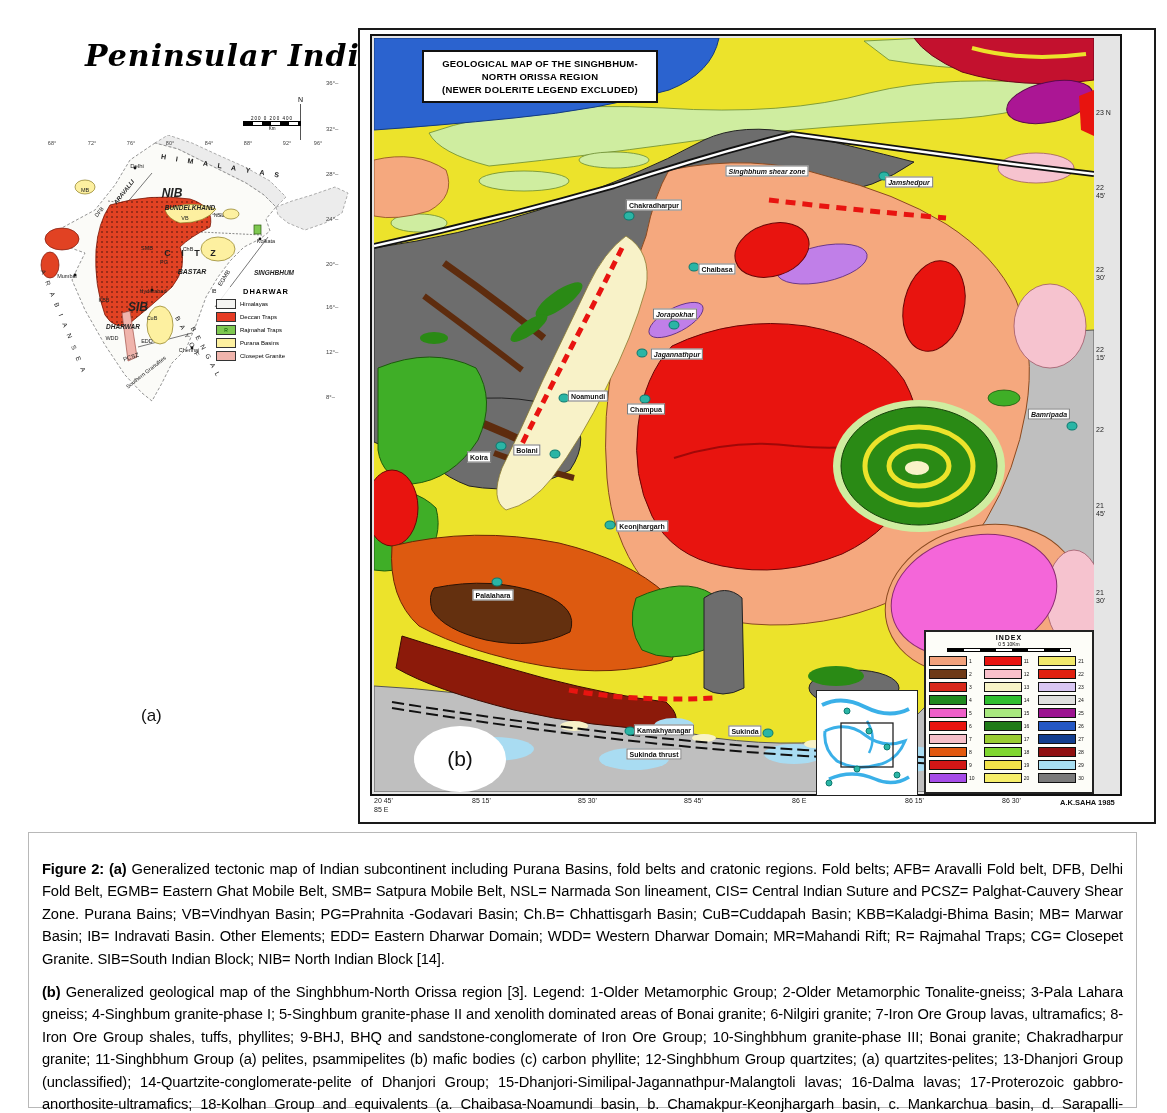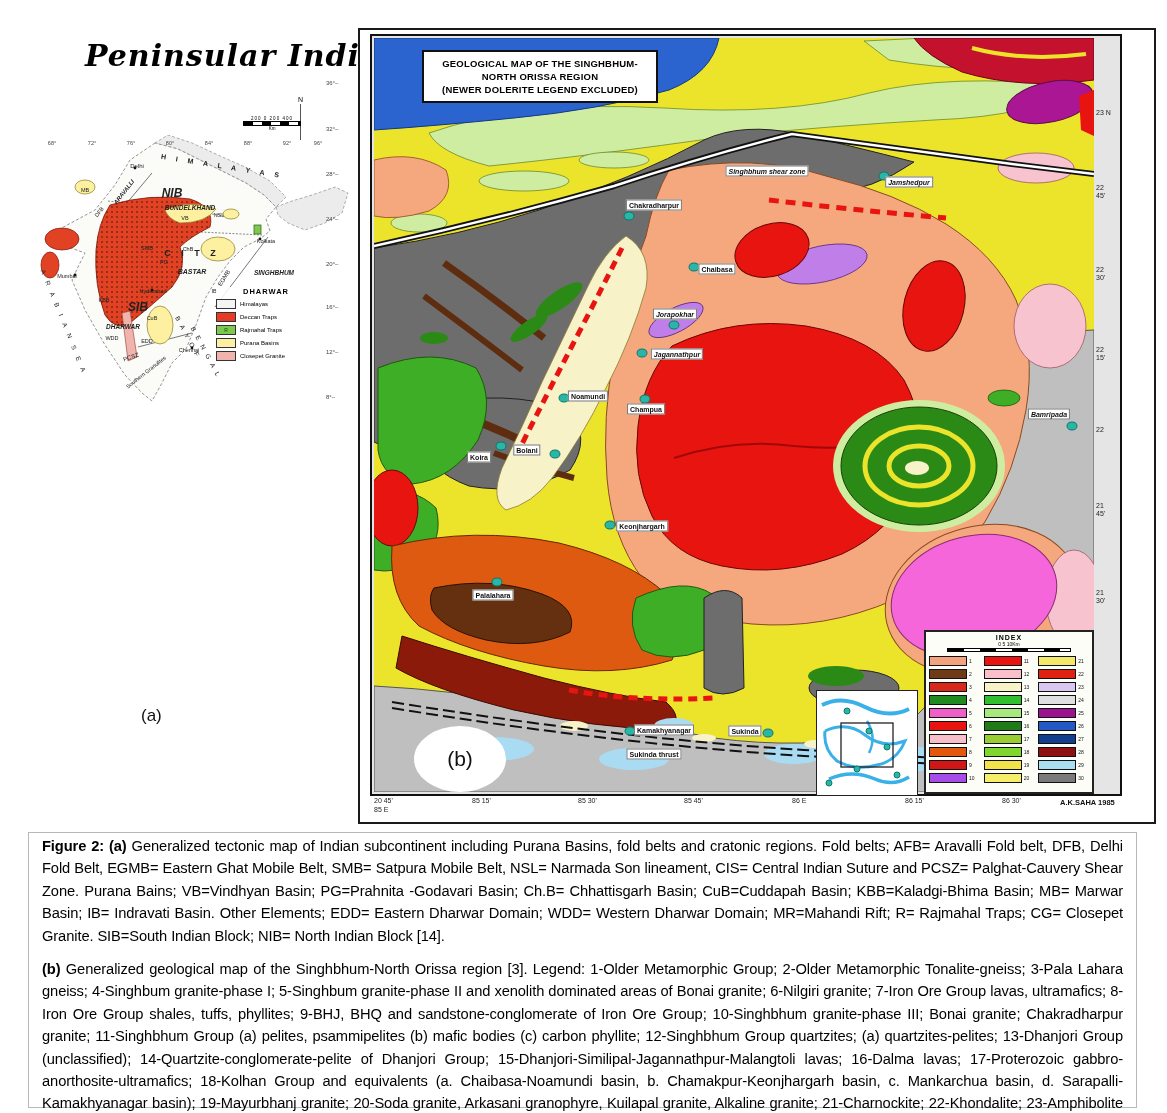--- a/index.html
+++ b/index.html
@@ -45,21 +45,21 @@
   .index-scale{text-align:center;font-size:5px;border-bottom:0;margin:1px 18px 3px;line-height:5px;}
   .index-scale .sline{height:2px;border:1px solid #000;background:repeating-linear-gradient(90deg,#000 0 16px,#fff 16px 32px);margin-top:1px;}
   .idx-grid{display:grid;grid-auto-flow:column;grid-template-rows:repeat(10,1fr);grid-template-columns:repeat(3,1fr);column-gap:4px;row-gap:2px;height:128px;}
   .idx-item{display:flex;align-items:center;}
   .idx-sw{width:36px;height:8px;border:1px solid #111;flex:0 0 auto;}
   .idx-n{font-size:5px;margin-left:2px;color:#111;}
   
   .inset{position:absolute;left:442px;top:652px;width:100px;height:104px;background:#fff;border:1.5px solid #222;}
 
   
-  .caption-box{position:absolute;left:28px;top:832px;width:1109px;height:276px;border:1px solid #b8b8b8;box-sizing:border-box;padding:2px 13px;background:#fff;}
+  .caption-box{position:absolute;left:28px;top:832px;width:1109px;height:276px;border:1px solid #b8b8b8;box-sizing:border-box;padding:25px 13px;background:#fff;}
   .cap{font-size:14.7px;line-height:22.4px;text-align:justify;margin:0 0 11px 0;letter-spacing:-0.1px;}
   .cap b{font-weight:bold;}
 </style>
 </head>
 <body>
 
 <div id="fig">
 
   <div class="pa-title">Peninsular India</div>
 

